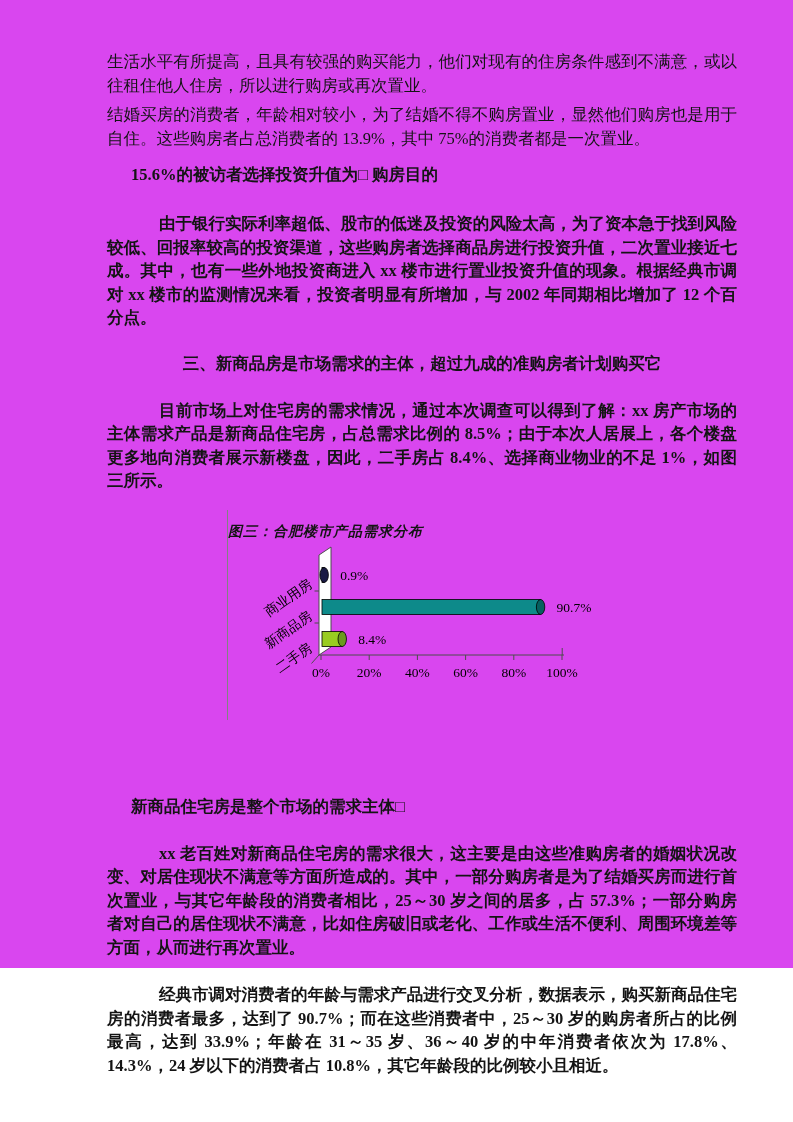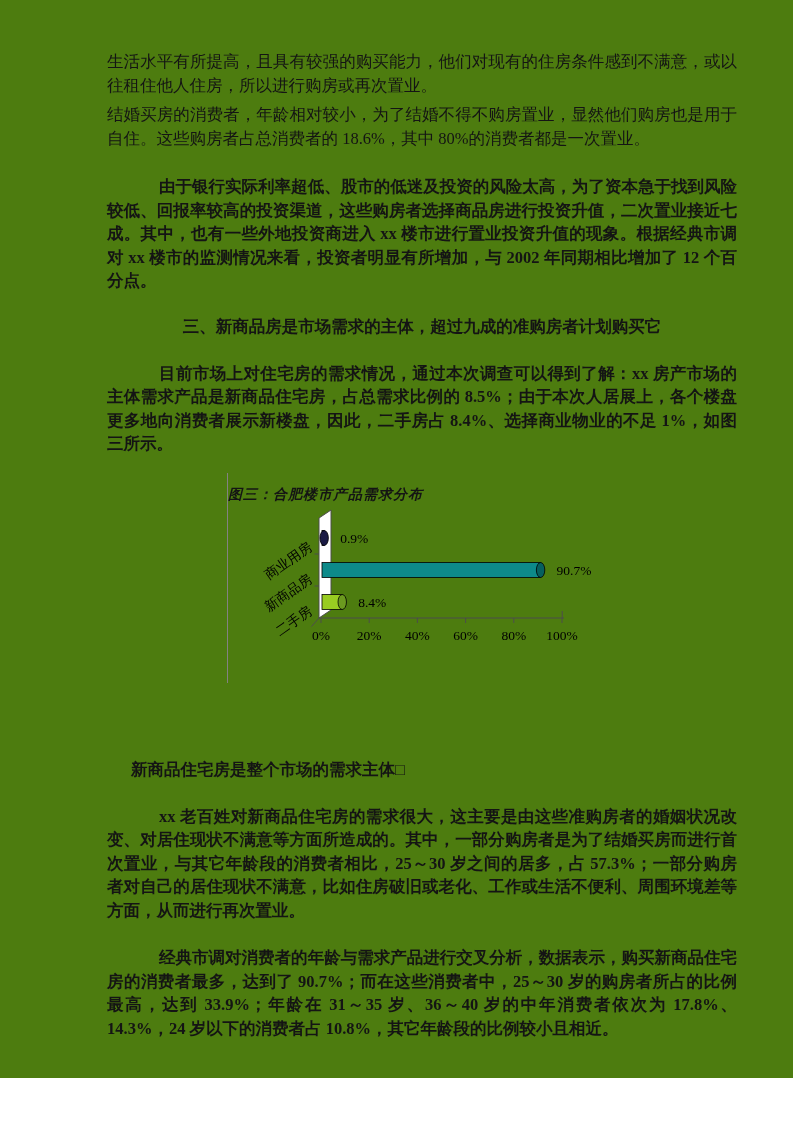--- a/index.html
+++ b/index.html
@@ -1,17 +1,17 @@
 <!DOCTYPE html>
 <html><head>
 <meta charset="utf-8">
 <style>
   html,body{margin:0;padding:0;background:#ffffff;}
   body{width:793px;height:1122px;font-family:"Liberation Serif","DejaVu Serif",serif;color:#141414;overflow:hidden;}
-  .page{box-sizing:border-box;width:793px;height:1078px;padding:50px 56px 0 107px;background:#4d7c0f;}
+  .page{box-sizing:border-box;width:793px;height:968px;padding:50px 56px 0 107px;background:#d946ef;}
   .body-text{margin:0;font-size:16.5px;line-height:23.5px;text-align:justify;text-justify:inter-ideograph;}
   .indent{text-indent:52px;font-weight:bold;}
   .sub-heading{margin:0;font-size:16.5px;line-height:24px;font-weight:bold;padding-left:24px;}
   .center-heading{margin:22px 0 16px 0;font-size:16.5px;line-height:24px;font-weight:bold;text-align:center;}
   .m-p2{margin-top:6px;}
   .m-h1{margin-top:13px;}
   .m-p3{margin-top:25px;}
   .m-p4{margin-top:23px;}
   .m-h3{margin-top:75px;}
   .m-p5{margin-top:23px;}
@@ -21,22 +21,23 @@
   .chart-svg{display:block;}
   .chart-svg text{font-family:"Liberation Serif","DejaVu Serif",serif;fill:#000000;}
 </style>
 </head>
 <body>
 
 <div class="page">
 
   <p class="body-text">生活水平有所提高，且具有较强的购买能力，他们对现有的住房条件感到不满意，或以往租住他人住房，所以进行购房或再次置业。</p>
 
-  <p class="body-text m-p2">结婚买房的消费者，年龄相对较小，为了结婚不得不购房置业，显然他们购房也是用于自住。这些购房者占总消费者的 18.6%，其中 80%的消费者都是一次置业。</p>
+  <p class="body-text m-p2">结婚买房的消费者，年龄相对较小，为了结婚不得不购房置业，显然他们购房也是用于自住。这些购房者占总消费者的 13.9%，其中 75%的消费者都是一次置业。</p>
 
+  <h3 class="sub-heading m-h1">15.6%的被访者选择投资升值为□ 购房目的</h3>
 
   <p class="body-text indent m-p3">由于银行实际利率超低、股市的低迷及投资的风险太高，为了资本急于找到风险较低、回报率较高的投资渠道，这些购房者选择商品房进行投资升值，二次置业接近七成。其中，也有一些外地投资商进入 xx 楼市进行置业投资升值的现象。根据经典市调对 xx 楼市的监测情况来看，投资者明显有所增加，与 2002 年同期相比增加了 12 个百分点。</p>
 
   <h2 class="center-heading">三、新商品房是市场需求的主体，超过九成的准购房者计划购买它</h2>
 
   <p class="body-text indent m-p4">目前市场上对住宅房的需求情况，通过本次调查可以得到了解：xx 房产市场的主体需求产品是新商品住宅房，占总需求比例的 8.5%；由于本次人居展上，各个楼盘更多地向消费者展示新楼盘，因此，二手房占 8.4%、选择商业物业的不足 1%，如图三所示。</p>
 
   <div class="chart-block">
     <div class="chart-title">图三：合肥楼市产品需求分布</div>
     <svg class="chart-svg" width="420" height="177" viewBox="0 0 420 177" xmlns="http://www.w3.org/2000/svg">

